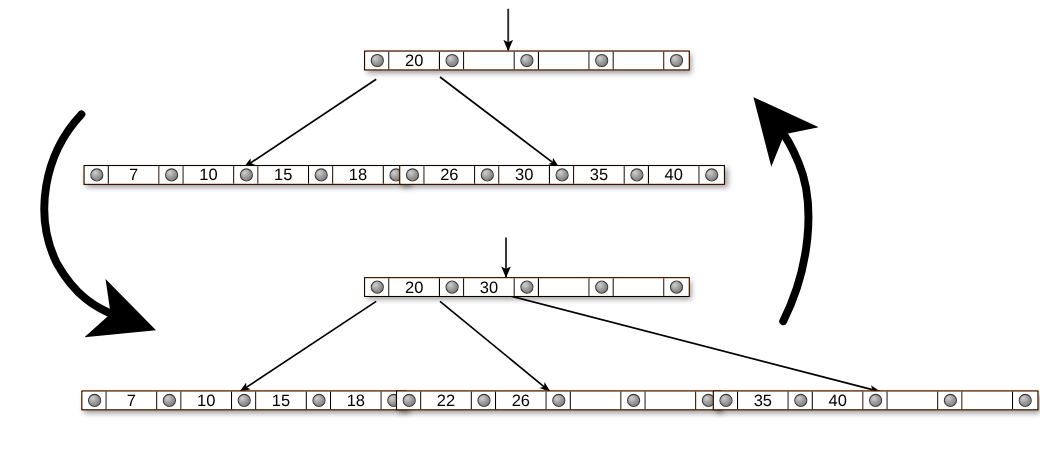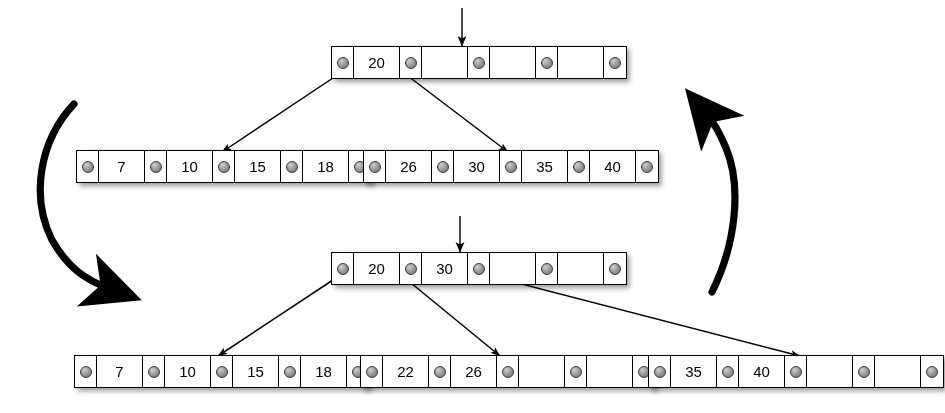--- a/index.html
+++ b/index.html
@@ -12,21 +12,21 @@
   }
   #stage{position:absolute;left:0;top:0;width:945px;height:413px;}
 
   
   .node{
     position:absolute;
     display:flex;
     box-sizing:border-box;
     border:1.6px solid #000;
     background:#f97316;
-    height:33px;
+    height:18px;
     box-shadow:2.5px 3px 5px rgba(0,0,0,0.40);
     z-index:5;
   }
   .cell{
     box-sizing:border-box;
     border-right:1.4px solid #000;
     display:flex;
     align-items:center;
     justify-content:center;
     background:#fff;

